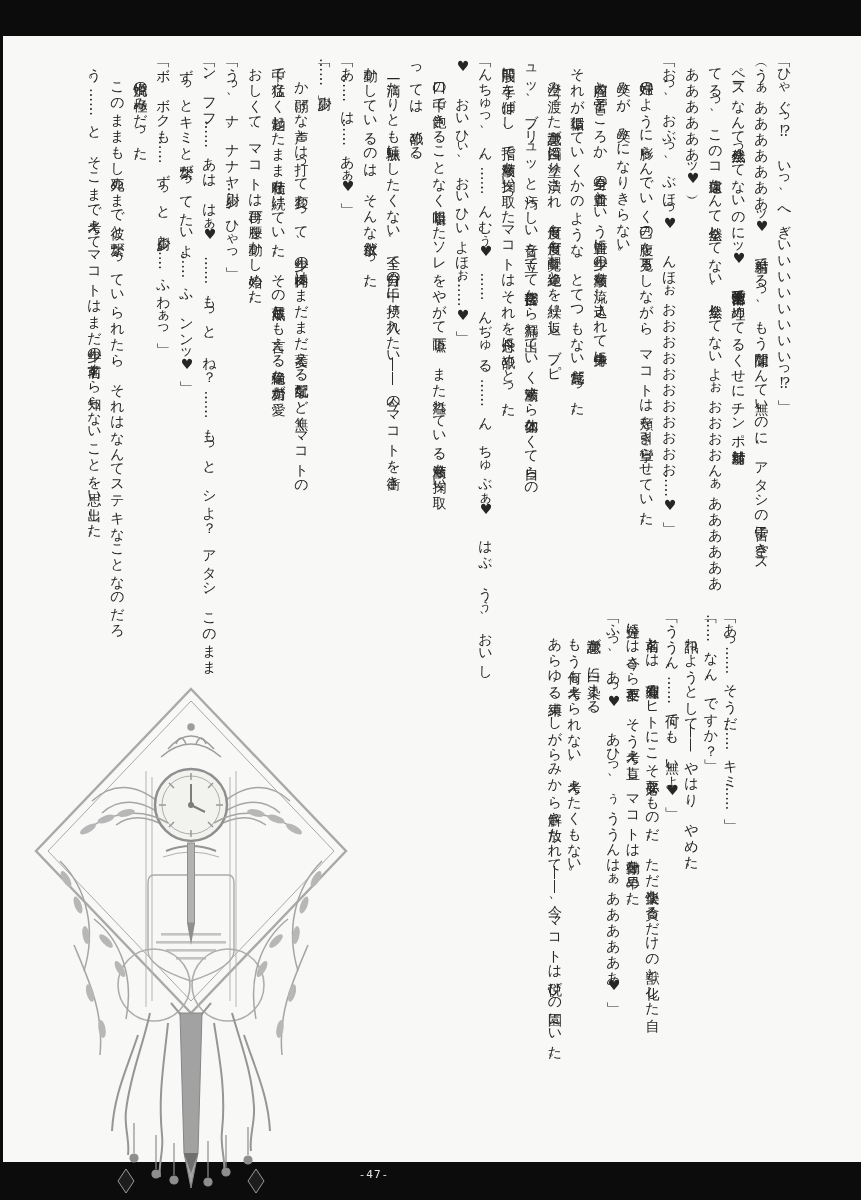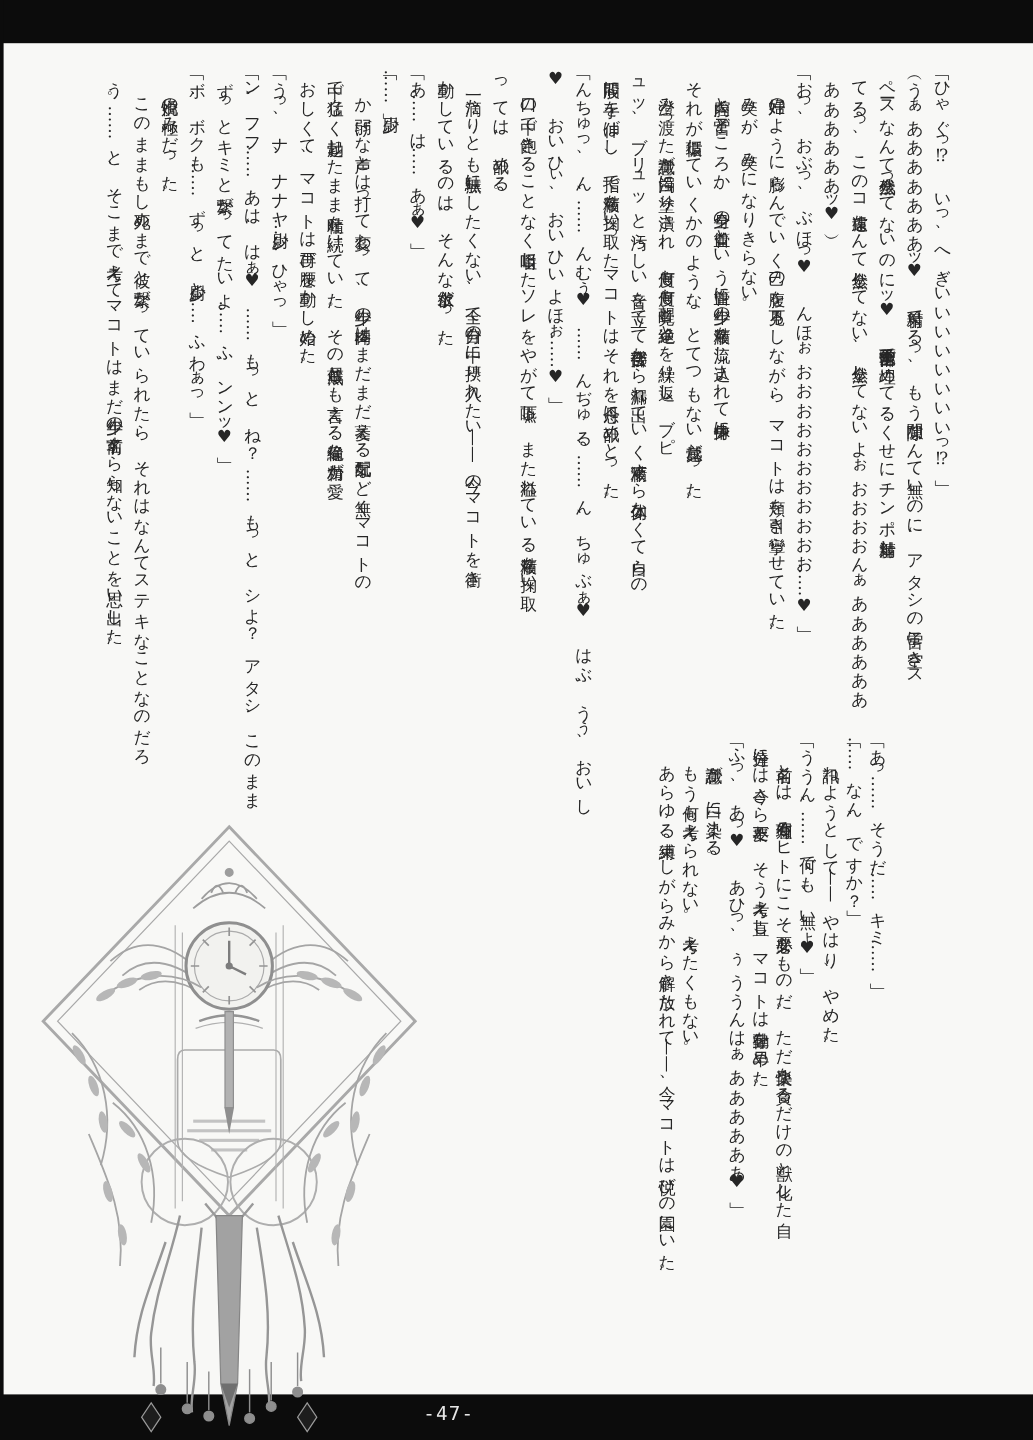--- a/index.html
+++ b/index.html
@@ -17,21 +17,21 @@
     overflow:hidden;
     font-family:"DejaVu Serif","Liberation Serif",serif;
   }
   .bar-top{position:absolute;top:0;left:0;width:861px;height:36px;background:var(--frame);z-index:2;}
   .bar-bottom{position:absolute;top:1162px;left:0;width:861px;height:38px;background:var(--frame);z-index:2;}
   .bar-left{position:absolute;top:0;left:0;width:3px;height:1200px;background:var(--frame);z-index:2;}
   .pagenum{
     position:absolute;top:1168px;left:0;width:748px;
     text-align:center;color:#e6e6e6;
     font-family:"DejaVu Sans Mono","Liberation Mono",monospace;
-    font-size:16px;letter-spacing:1px;z-index:4;
+    font-size:11px;letter-spacing:1px;z-index:4;
   }
   .vtext{
     position:absolute;
     writing-mode:vertical-rl;
     text-orientation:mixed;
     color:var(--ink);
     font-size:14px;
     z-index:1;
   }
   .vtext p{margin:0;padding:0;white-space:nowrap;}

